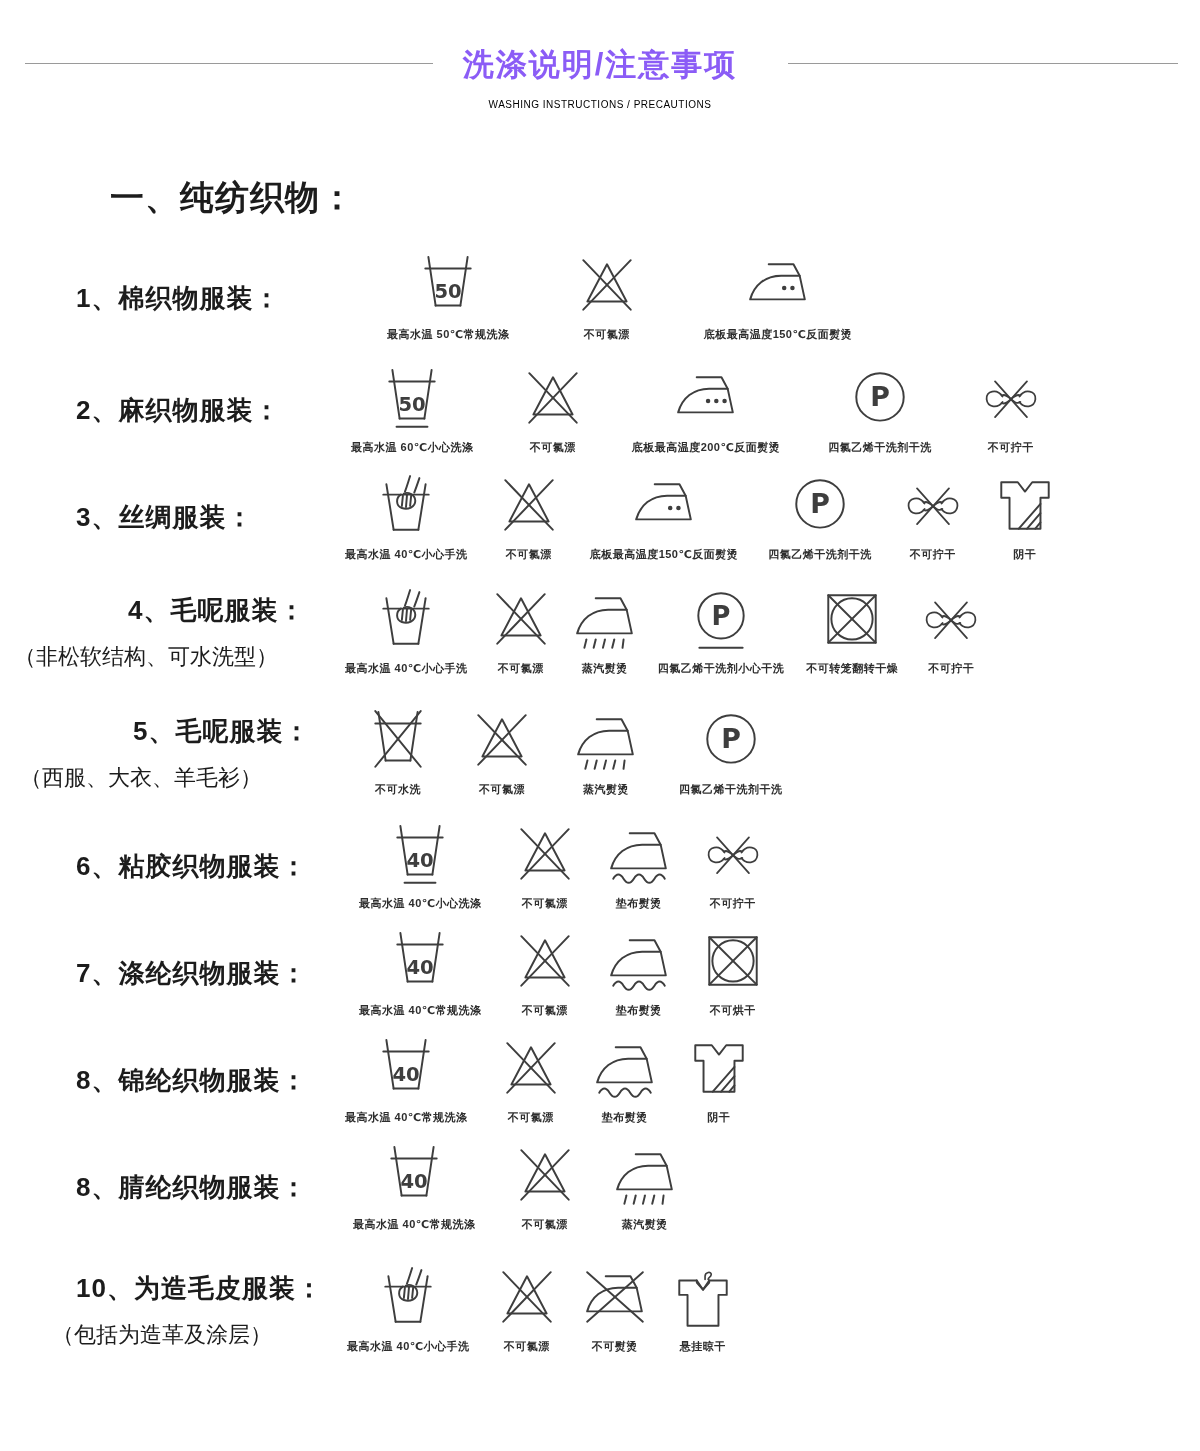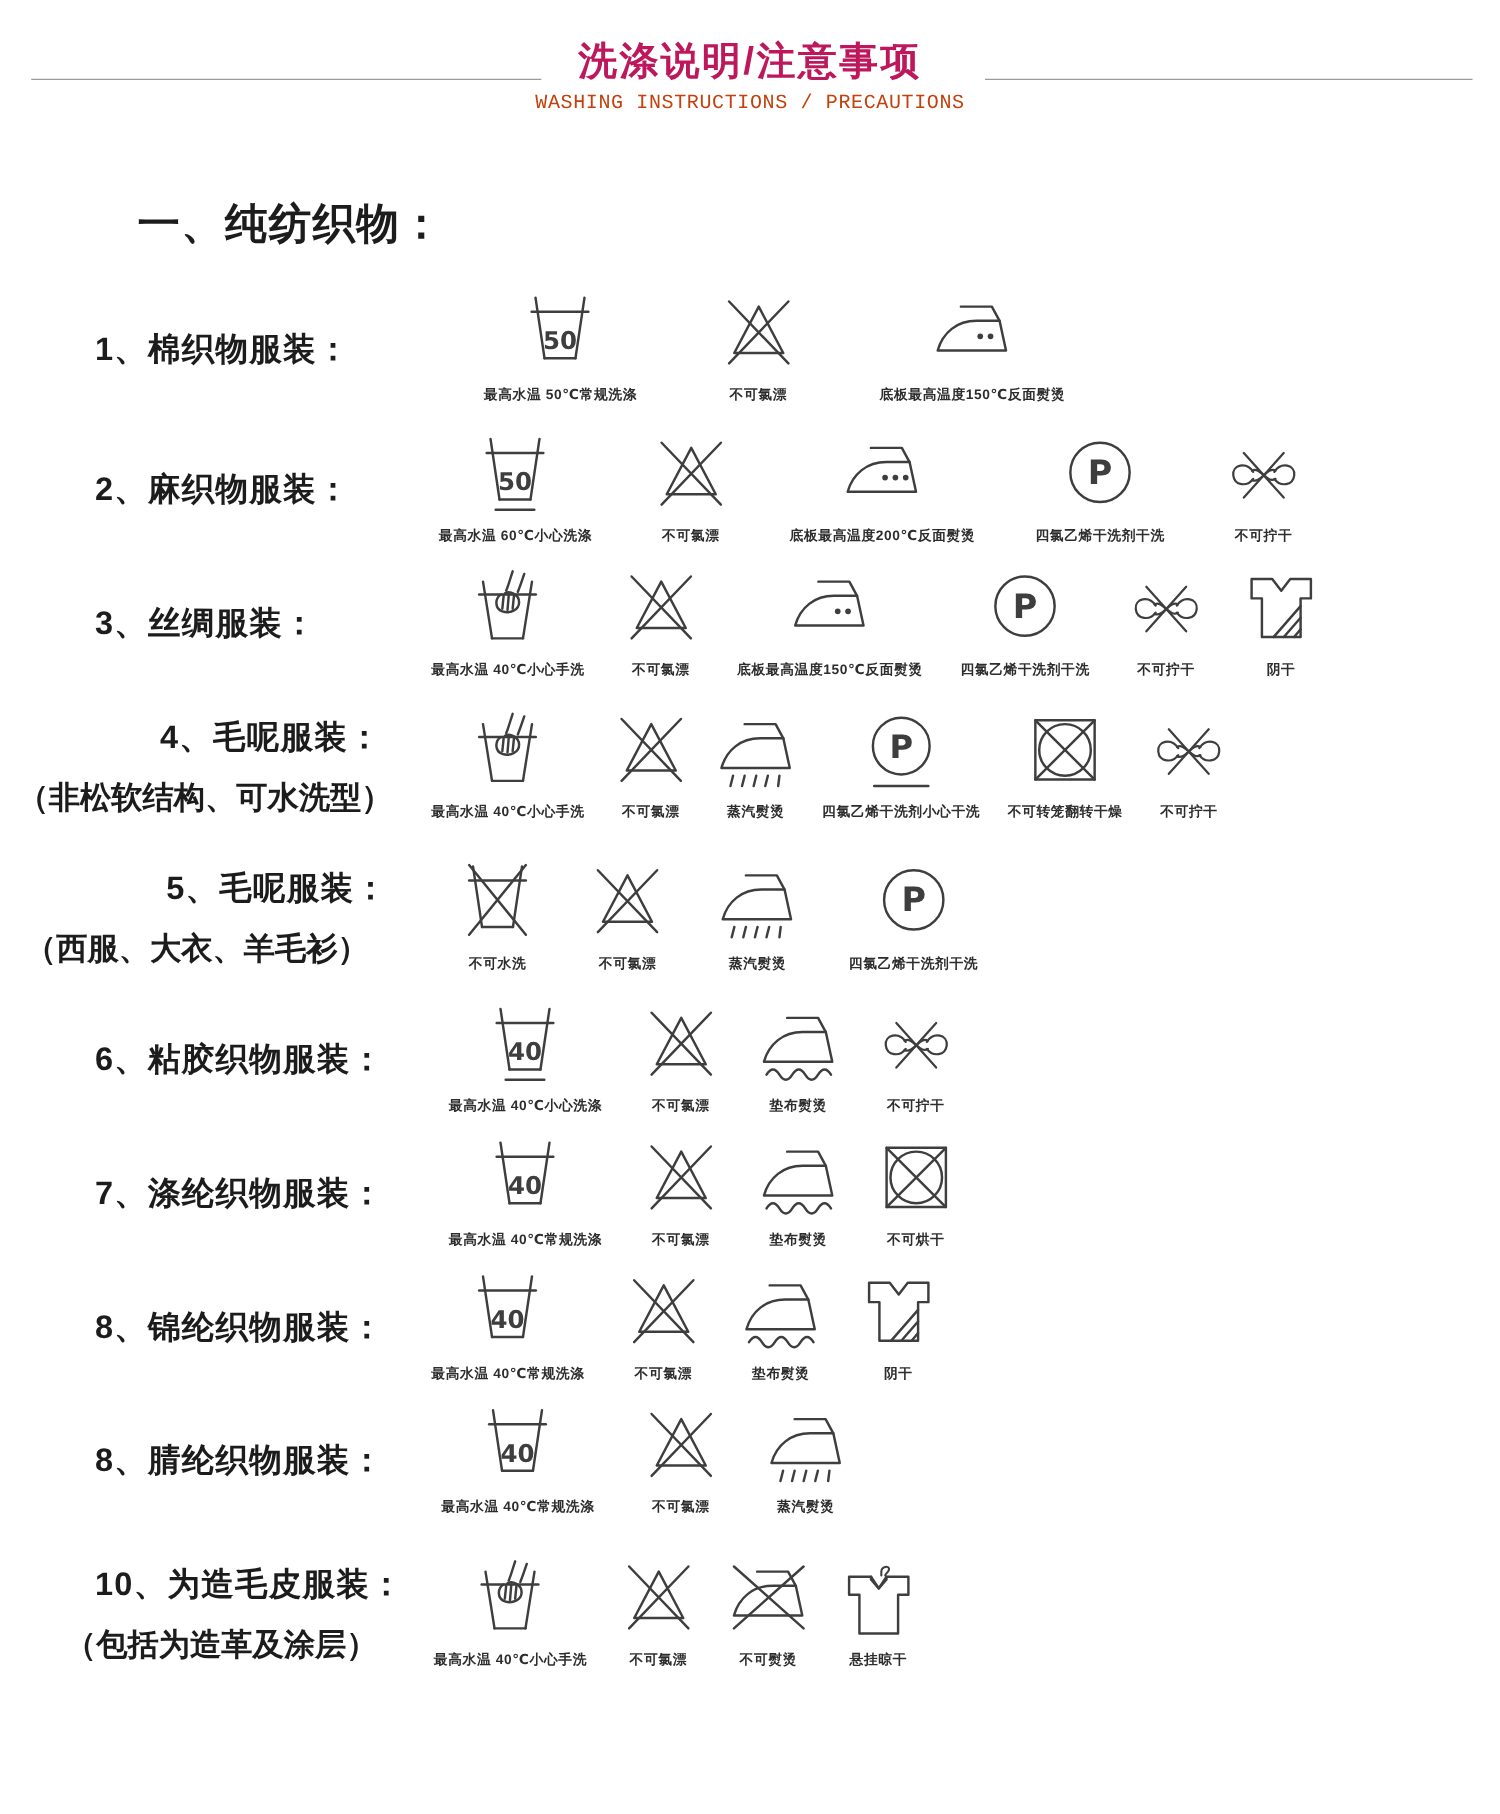--- a/index.html
+++ b/index.html
@@ -10,38 +10,38 @@
     color:#222222;
     overflow:hidden;
     position:relative;
   }
   
   .header{position:relative;padding-top:30px;text-align:center;}
   .header-line{position:absolute;top:63px;height:0;border-top:1px solid #9a9a9a;}
   .header-line.left{left:25px;width:408px;}
   .header-line.right{right:22px;width:390px;}
   .page-title{
-    margin:0;font-size:31px;font-weight:bold;letter-spacing:2px;color:#be185d;
+    margin:16px;font-size:31px;font-weight:bold;letter-spacing:2px;color:#8b5cf6;
     line-height:1.2;
   }
   .page-subtitle{
-    margin-top:6px;font-size:16px;color:#c2410c;letter-spacing:0.5px;
-    font-family:Liberation Mono, monospace;
+    margin-top:6px;font-size:10px;color:#000000;letter-spacing:0.5px;
+    font-family:Liberation Sans, sans-serif;
   }
   
   .section-heading{
     margin:65px 0 0 110px;
     font-size:34px;font-weight:bold;color:#1c1c1c;letter-spacing:1px;
   }
   
   #rows{margin-top:18px;}
   .row{display:flex;align-items:center;min-height:107px;}
   .row-label{width:345px;flex-shrink:0;}
   .label-main{font-size:26px;font-weight:bold;color:#1c1c1c;letter-spacing:1px;padding-left:76px;white-space:nowrap;}
-  .label-sub{font-size:25px;font-weight:bold;color:#1c1c1c;letter-spacing:0px;margin-top:14px;padding-left:14px;white-space:nowrap;}
+  .label-sub{font-size:22px;font-weight:normal;color:#1c1c1c;letter-spacing:0px;margin-top:14px;padding-left:14px;white-space:nowrap;}
   .row-symbols{display:flex;align-items:flex-end;gap:34px;}
   .symbol{display:flex;flex-direction:column;align-items:center;margin:0;}
   .symbol .icon{display:block;line-height:0;}
   .symbol figcaption{
     margin-top:7px;font-size:11px;font-weight:bold;color:#2d2d2d;
     white-space:nowrap;letter-spacing:0.5px;
   }
   svg{display:block;}
   
   .row:nth-child(1){min-height:118px;}

